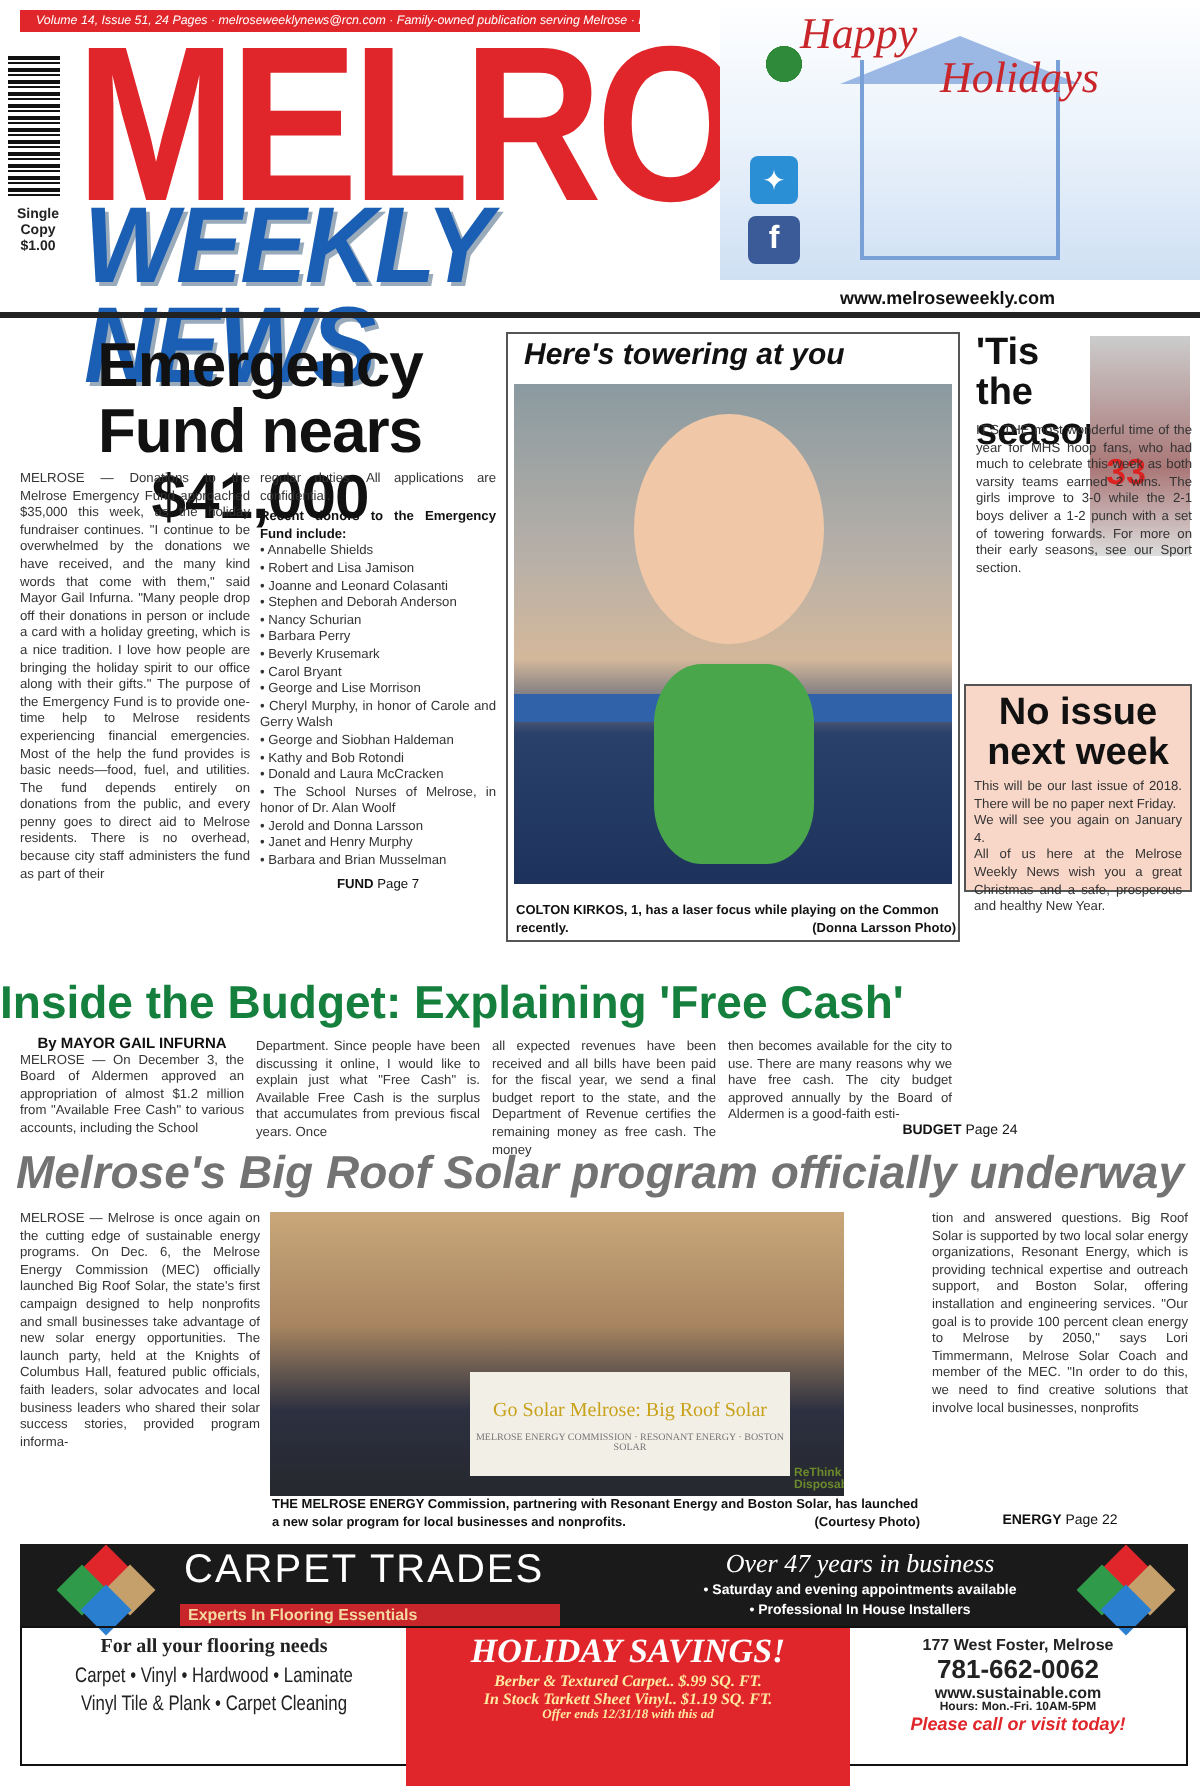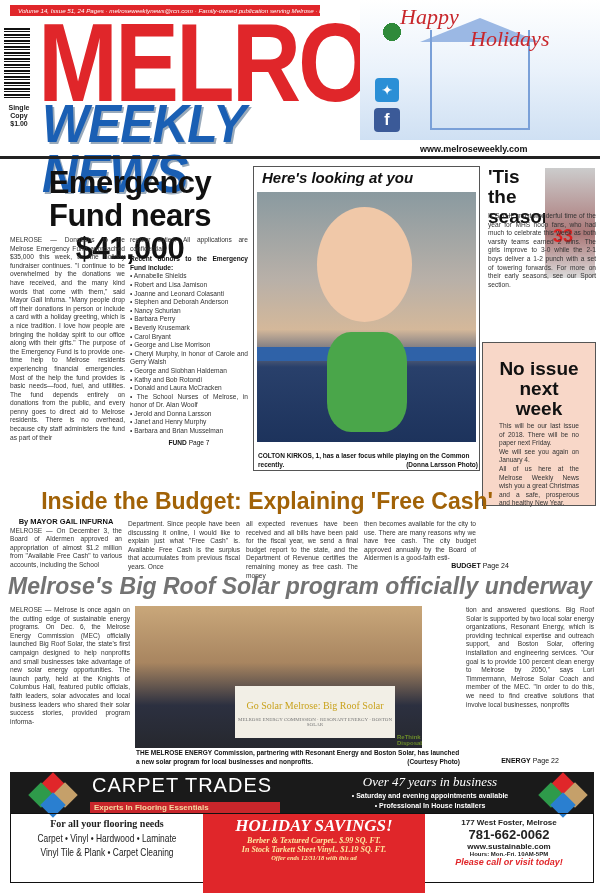--- a/index.html
+++ b/index.html
@@ -21,23 +21,23 @@
 .rule{left:0;top:156px;width:600px;height:3px;background:#222}
 .h1{left:10px;top:166px;width:240px;text-align:center;font-size:31px;font-weight:bold;line-height:33px;color:#111;letter-spacing:-0.5px}
 .body{font-size:6.6px;line-height:8.6px;text-align:justify;color:#333}
 .col{position:absolute}
 .photo-box{left:253px;top:166px;width:227px;height:305px;border:1.5px solid #555}
 .photo-title{left:262px;top:169px;font-size:15px;font-weight:bold;font-style:italic;color:#111}
 .baby{left:257px;top:192px;width:219px;height:250px;background:linear-gradient(180deg,#8a9aa0 0%,#b8b0a8 35%,#d4b89a 55%,#29406b 70%,#1d335c 100%);overflow:hidden}
 .cap{font-size:6.5px;font-weight:bold;color:#111;line-height:8.5px}
 .tis{left:488px;top:167px;font-size:19px;font-weight:bold;line-height:20px;color:#111}
 .hoop{left:545px;top:168px;width:50px;height:110px;background:linear-gradient(180deg,#ccc,#a77 60%,#ddd)}
-.noissue{left:482px;top:342px;width:114px;height:164px;background:#f8d7c8;border:1.5px solid #555;padding:16px}
+.noissue{left:482px;top:342px;width:114px;height:104px;background:#f8d7c8;border:1.5px solid #555;padding:4px}
 .noissue h2{font-size:19px;line-height:20px;text-align:center;color:#111}
-.h2{left:0;top:488px;width:493px;text-align:right;font-size:23px;font-weight:bold;color:#a16207}
+.h2{left:0;top:488px;width:493px;text-align:left;font-size:23px;font-weight:bold;color:#15803d}
 .h3{left:0;top:573px;width:600px;text-align:center;font-size:23px;font-weight:bold;font-style:italic;color:#737373}
 .group{left:135px;top:606px;width:287px;height:142px;background:linear-gradient(180deg,#c9a77a 0%,#a88560 40%,#2c3040 70%,#26282e 100%);overflow:hidden}
 .banner{left:100px;top:80px;width:160px;height:52px;background:#f2efe6;color:#c9a21c;font-family:"Liberation Serif",serif;font-size:10px;text-align:center;padding-top:14px}
 .ad-top{left:10px;top:772px;width:584px;height:41px;background:#1a1a1a}
 .ad-bot{left:10px;top:813px;width:584px;height:70px;border:1.5px solid #111}
 .diamond{width:18px;height:18px;transform:rotate(45deg)}
 </style>
 </head>
 <body>
 
@@ -83,21 +83,21 @@
     <div>• <span>Donald and Laura McCracken</span></div>
     <div>• <span>The School Nurses of Melrose, in honor of Dr. Alan Woolf</span></div>
     <div>• <span>Jerold and Donna Larsson</span></div>
     <div>• <span>Janet and Henry Murphy</span></div>
     <div>• <span>Barbara and Brian Musselman</span></div>
   </div>
   <div style="text-align:center;margin-top:3px;color:#111"><b>FUND</b> <span>Page 7</span></div>
 </div>
 
 <div class="abs photo-box"></div>
-<div class="abs photo-title">Here's looking at you</div>
+<div class="abs photo-title">Here's towering at you</div>
 <div class="abs baby">
   <div class="abs" style="left:60px;top:15px;width:95px;height:115px;border-radius:50%;background:#f0c8a8"></div>
   <div class="abs" style="left:0;top:155px;width:219px;height:14px;background:#2f62a8"></div>
   <div class="abs" style="left:70px;top:140px;width:80px;height:100px;background:#4aa64a;border-radius:30%"></div>
 </div>
 <div class="abs cap" style="left:258px;top:452px;width:220px">
   <span>COLTON KIRKOS, 1, has a laser focus while playing on the Common recently.</span>
   <span style="float:right">(Donna Larsson Photo)</span>
 </div>
 

